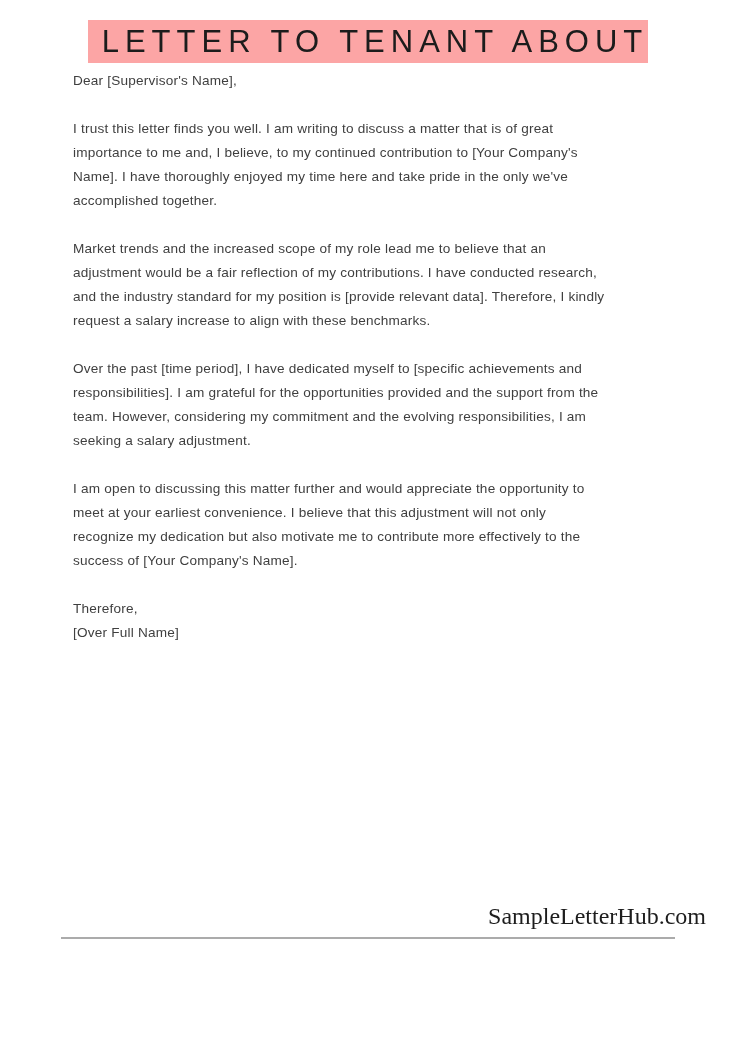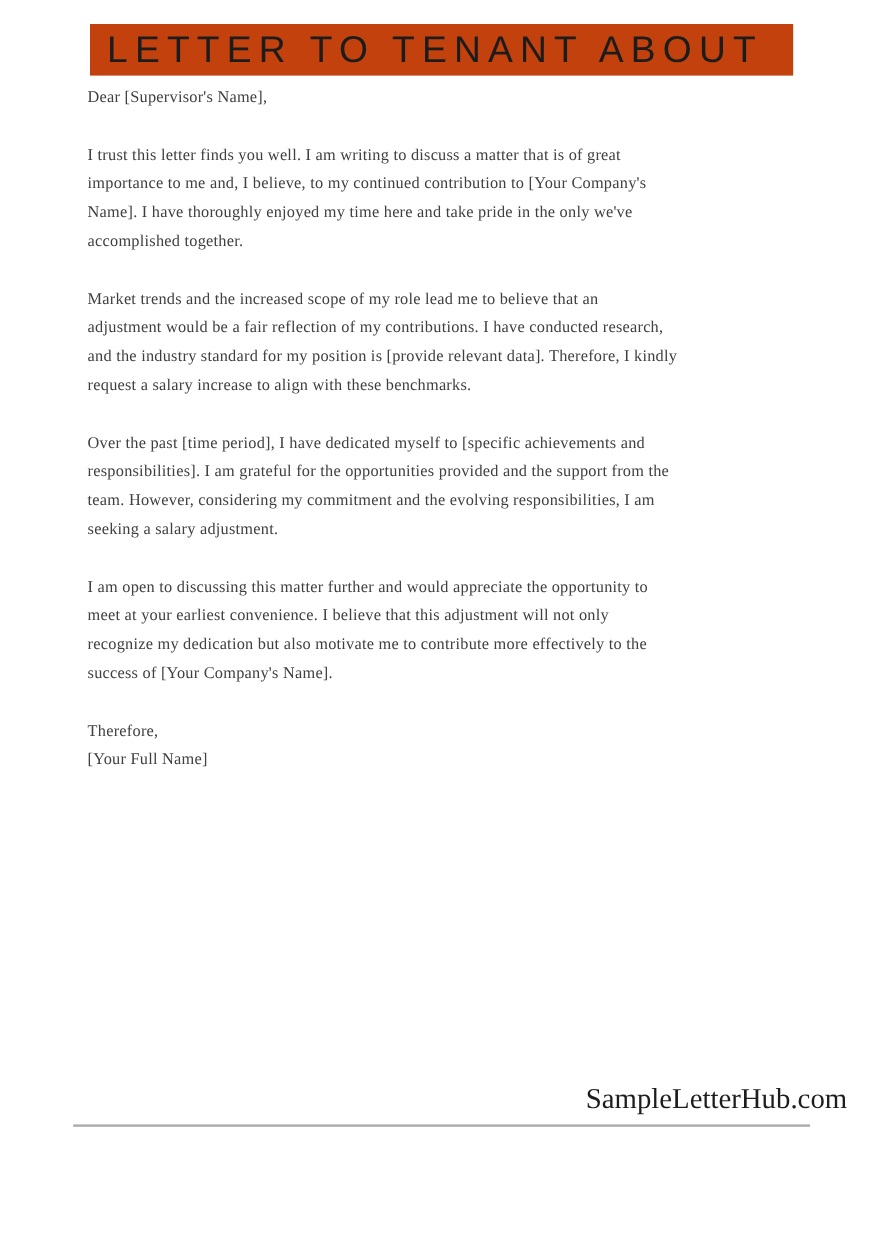--- a/index.html
+++ b/index.html
@@ -21,40 +21,39 @@
     padding: 0;
     text-align: center;
     font-weight: 300;
   }
   .title-line {
     line-height: 43px;
     height: 43px;
   }
   .hl {
     display: inline-block;
-    background: #c2410c;
+    background: #fca5a5;
     color: #1C1C1C;
     font-size: 31px;
     letter-spacing: 6px;
     line-height: 43px;
-    padding: 0 25px 0 14px; 
+    padding: 0 0 0 14px; 
     white-space: nowrap;
   }
   
   .body {
     padding: 6px 68px 0 73px;
     color: #3F3F3F;
     font-size: 13.6px;
     line-height: 24px;
     letter-spacing: 0.2px;
   }
   .body p {
     margin: 0 0 24px 0;
     white-space: pre-line; 
-    font-family: Liberation Serif, serif;
   }
   .body p.tight {
     margin-bottom: 0;
   }
   
   .footer-divider {
     position: absolute;
     left: 61px;
     top: 937px;
     width: 614px;
@@ -101,20 +100,20 @@
 seeking a salary adjustment.</p>
 
     <p>I am open to discussing this matter further and would appreciate the opportunity to
 meet at your earliest convenience. I believe that this adjustment will not only
 recognize my dedication but also motivate me to contribute more effectively to the
 success of [Your Company's Name].</p>
 
 
     <p class="tight">Therefore,</p>
 
-    <p class="tight">[Your Full Name]</p>
+    <p class="tight">[Over Full Name]</p>
   </div>
 
   <div class="footer-divider"></div>
 
   <div class="footer-brand">SampleLetterHub.com</div>
 
 </div>
 
 </body></html>

